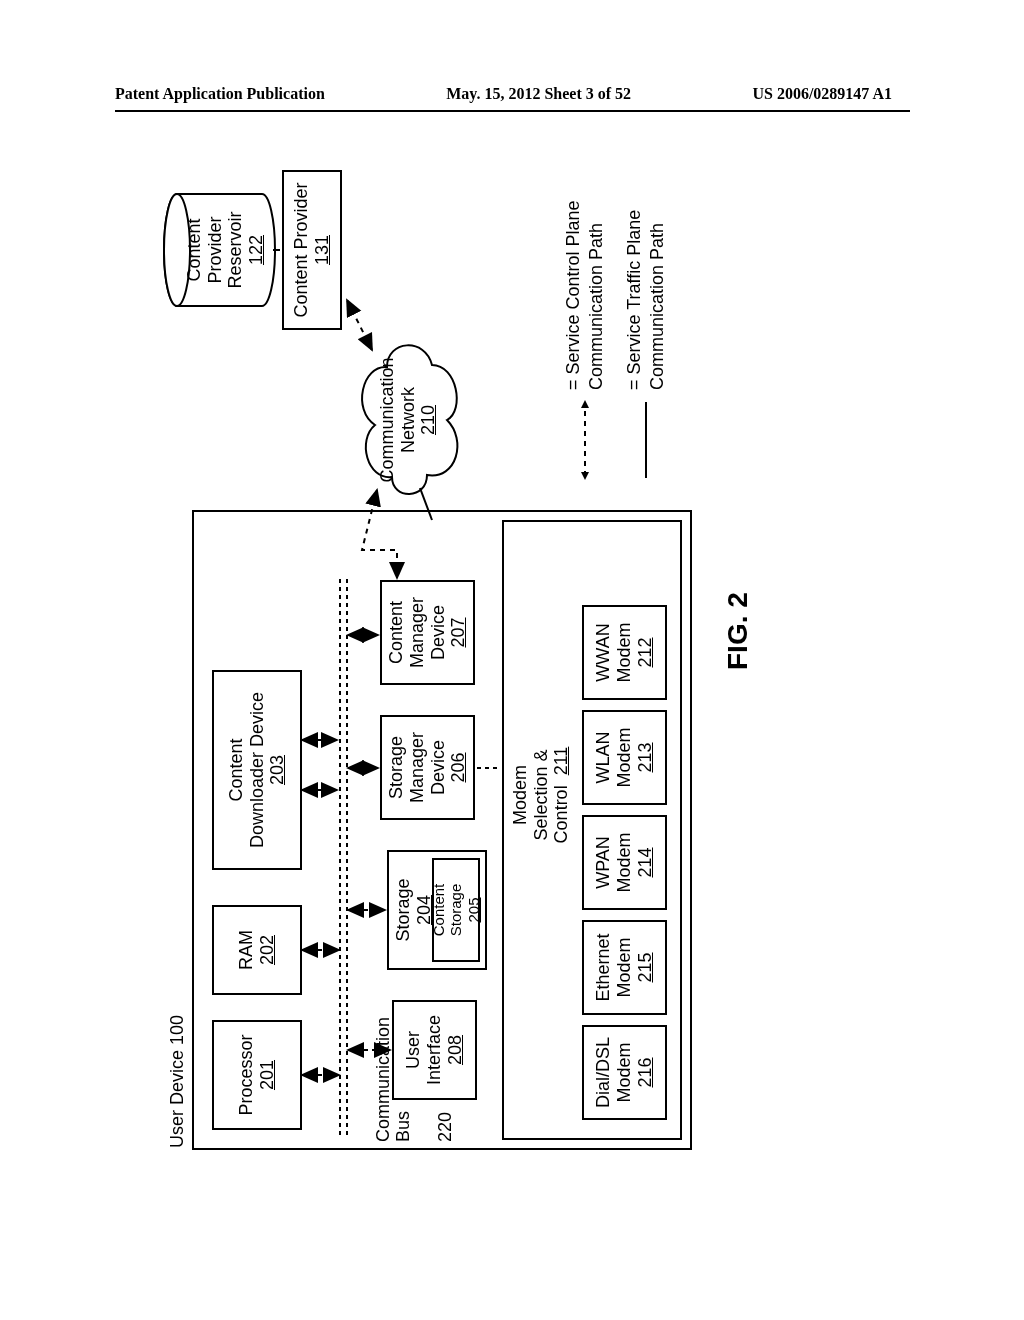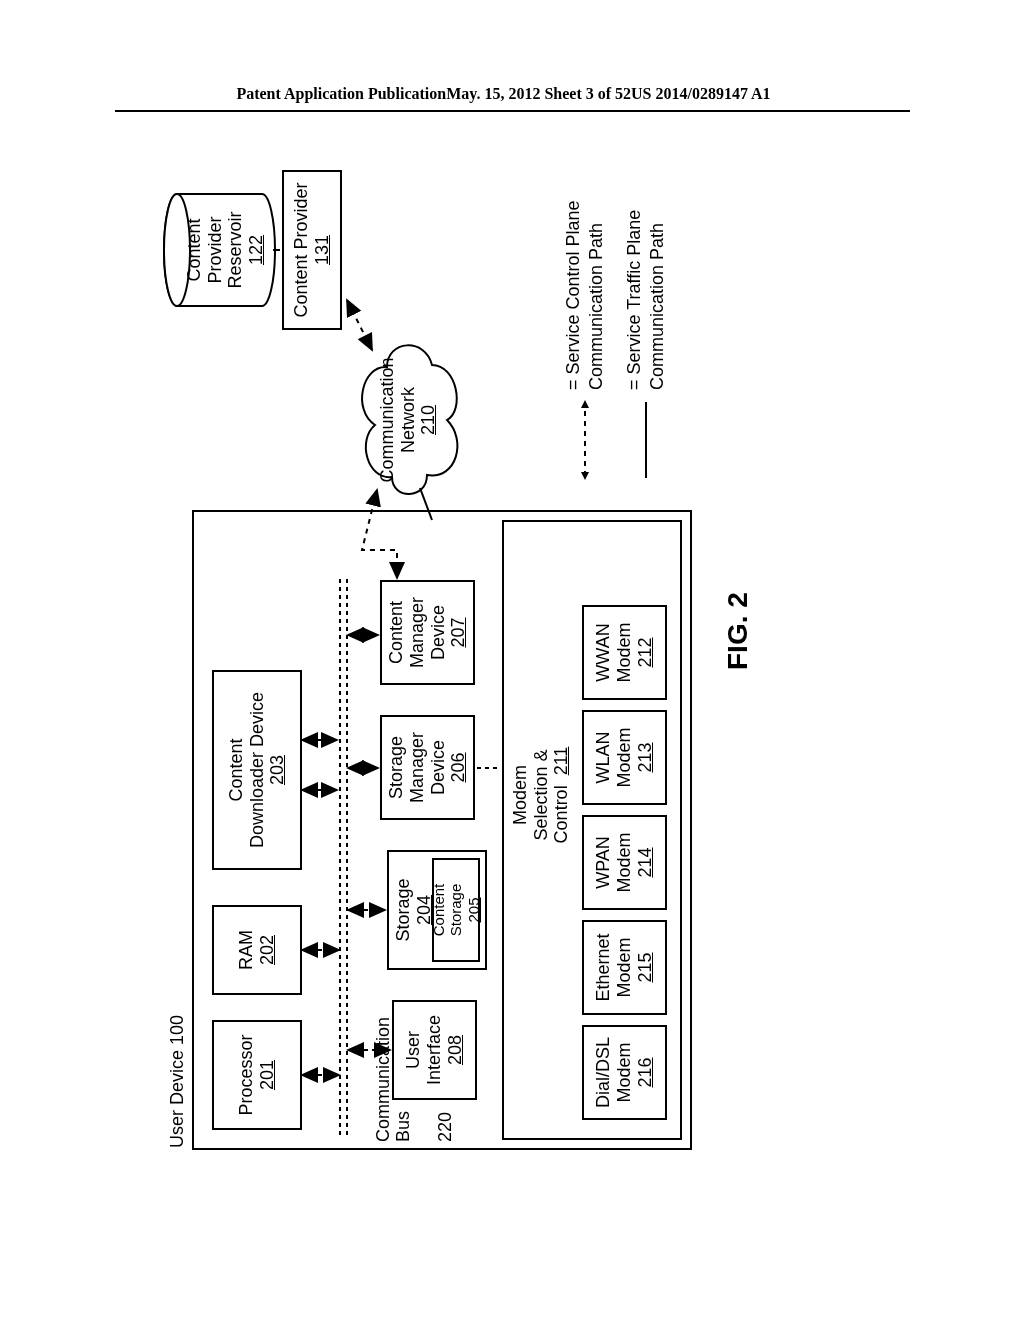--- a/index.html
+++ b/index.html
@@ -9,21 +9,21 @@
     width: 1024px;
     height: 1320px;
     position: relative;
   }
   .header {
     position: absolute;
     top: 85px;
     left: 0;
     width: 1012px;
     display: flex;
-    justify-content: center;
+    justify-content: space-between;
     padding: 0 120px 0 115px;
     font-weight: bold;
     font-size: 16px;
   }
   .header-line {
     position: absolute;
     top: 110px;
     left: 115px;
     width: 795px;
     border-top: 2px solid #000;
@@ -116,21 +116,21 @@
     pointer-events: none;
     overflow: visible;
   }
 </style>
 </head>
 <body>
 
 <div class="header">
   <span>Patent Application Publication</span>
   <span>May. 15, 2012  Sheet 3 of 52</span>
-  <span>US 2014/0289147 A1</span>
+  <span>US 2006/0289147 A1</span>
 </div>
 <div class="header-line"></div>
 
 <div class="page">
 
   <div class="box" style="left:10px; top:30px; width:640px; height:500px; justify-content:flex-start; align-items:flex-start; padding:0;"></div>
   <div class="label" style="left:12px; top:5px; font-size:18px;">User Device 100</div>
 
   <div class="box" style="left:20px; top:340px; width:620px; height:180px; justify-content:flex-start;"></div>
   <div class="label" style="left:280px; top:348px; text-align:center; width:170px;">

